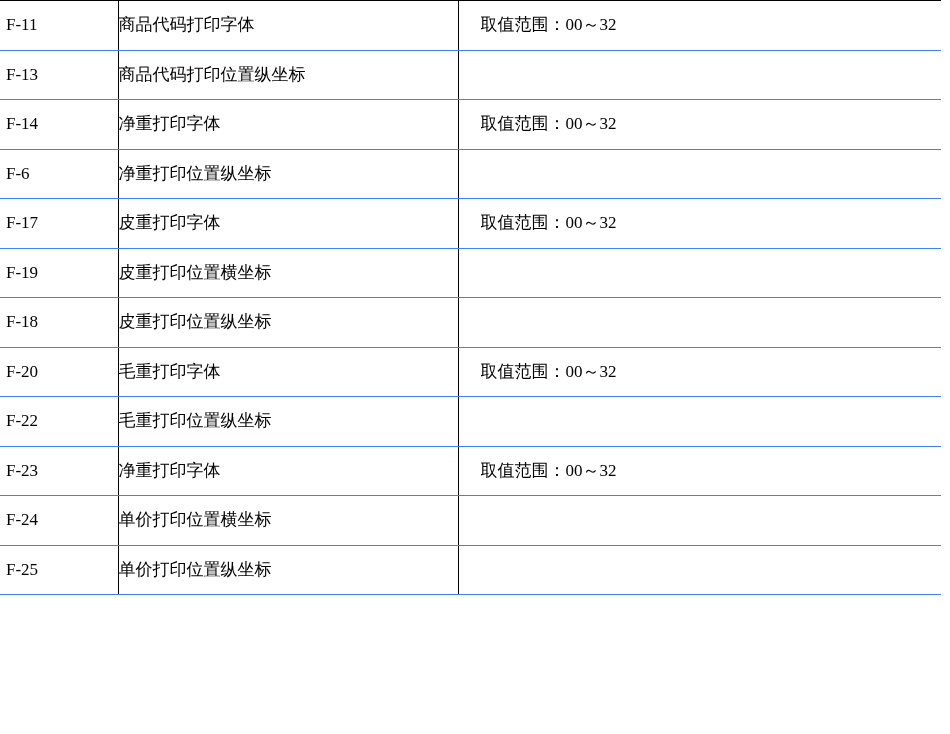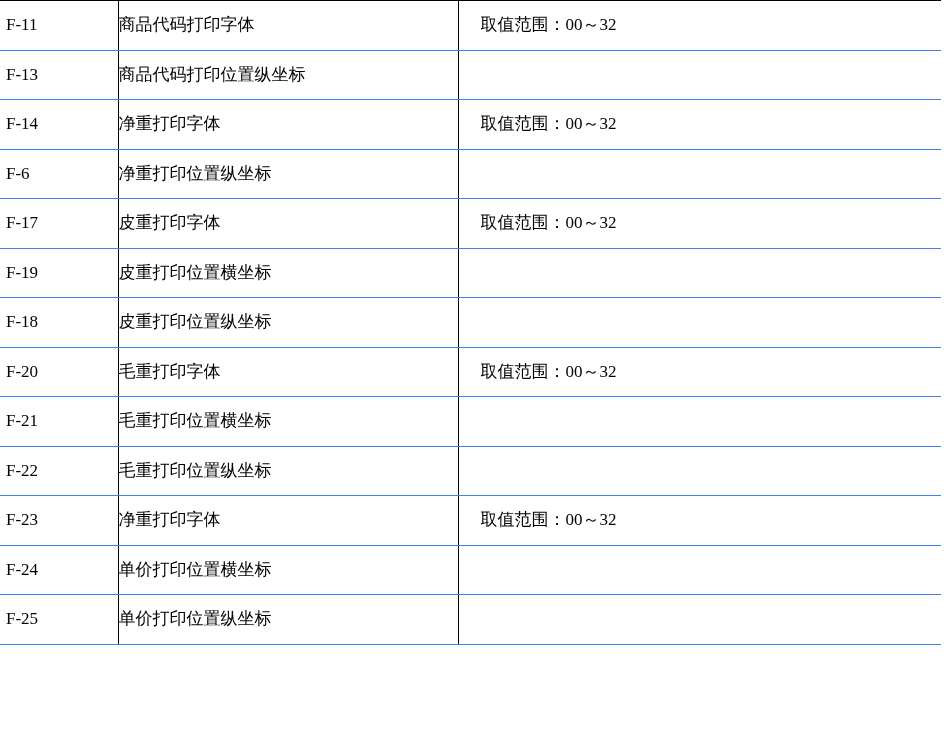--- a/index.html
+++ b/index.html
@@ -156,31 +156,20 @@
           </td>
         <td class="cell-name">
             <span class="cell-text">毛重打印字体</span>
           </td>
         <td class="cell-range">
             <span class="cell-text">取值范围：00～32</span>
           </td>
       </tr>
       <tr>
         <td class="cell-code">
-            <span class="cell-text">F-21</span>
-          </td>
-        <td class="cell-name">
-            <span class="cell-text">毛重打印位置横坐标</span>
-          </td>
-        <td class="cell-range">
-            <span class="cell-text"></span>
-          </td>
-      </tr>
-      <tr>
-        <td class="cell-code">
             <span class="cell-text">F-22</span>
           </td>
         <td class="cell-name">
             <span class="cell-text">毛重打印位置纵坐标</span>
           </td>
         <td class="cell-range">
             <span class="cell-text"></span>
           </td>
       </tr>
       <tr>

